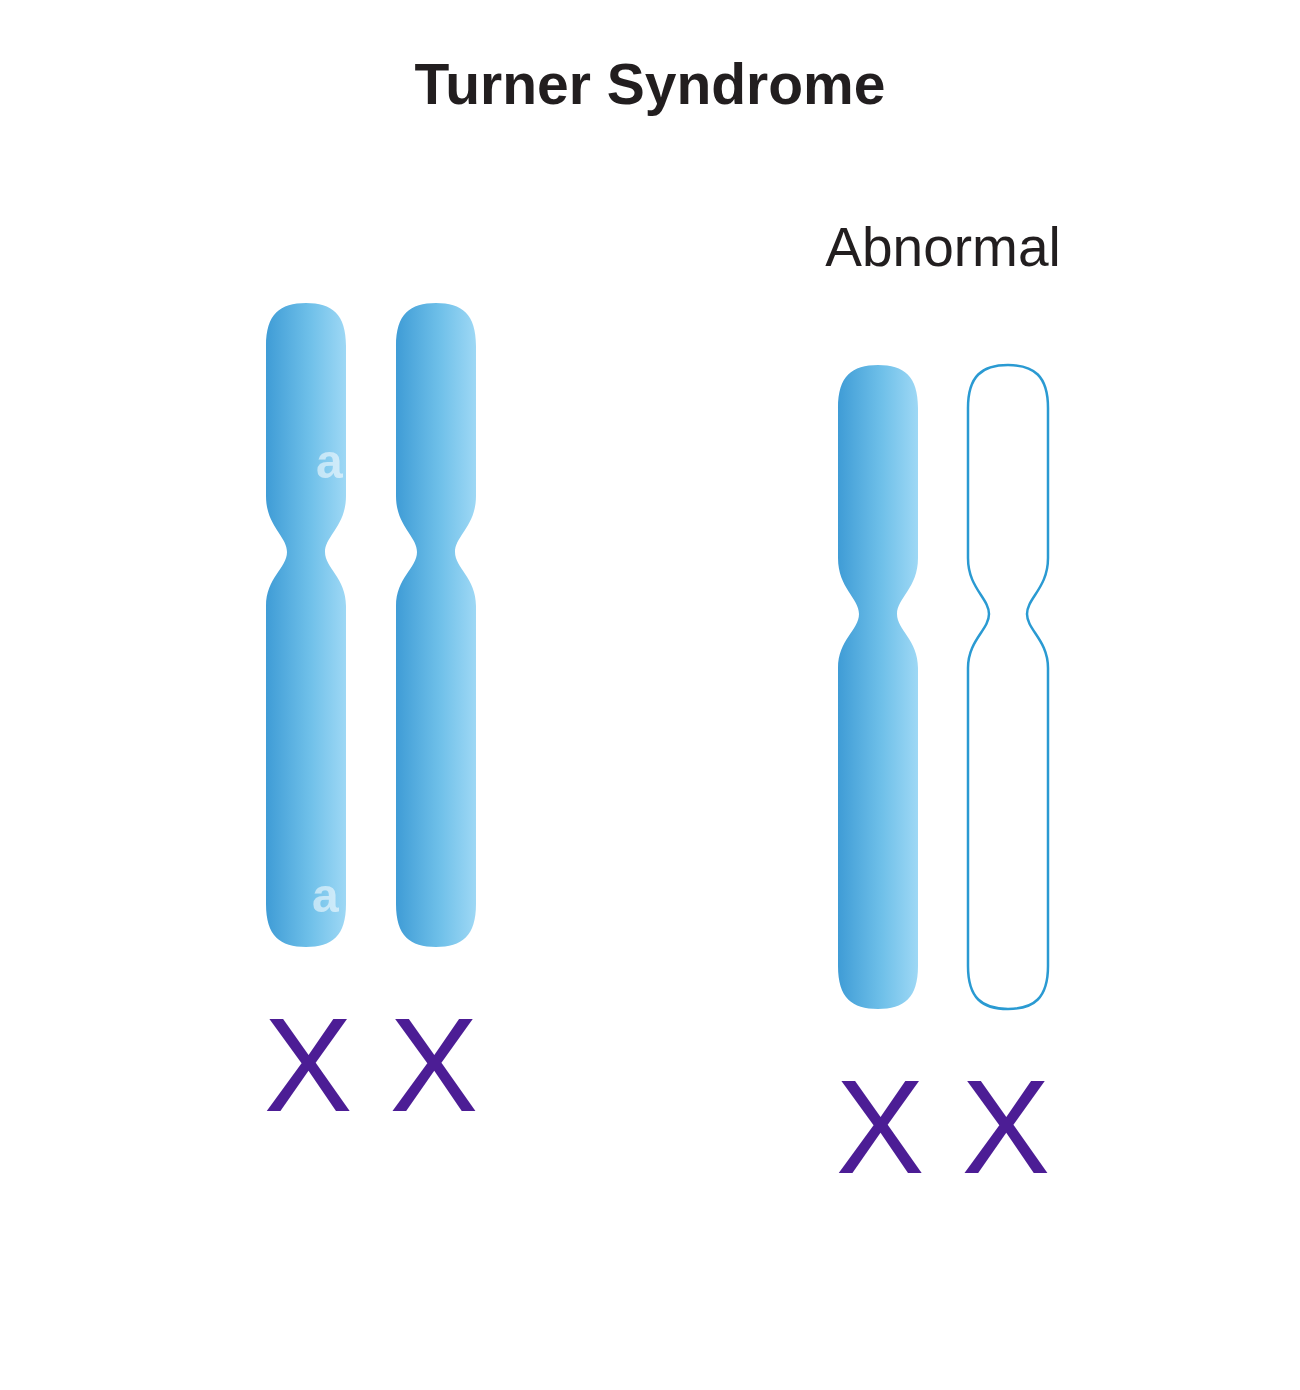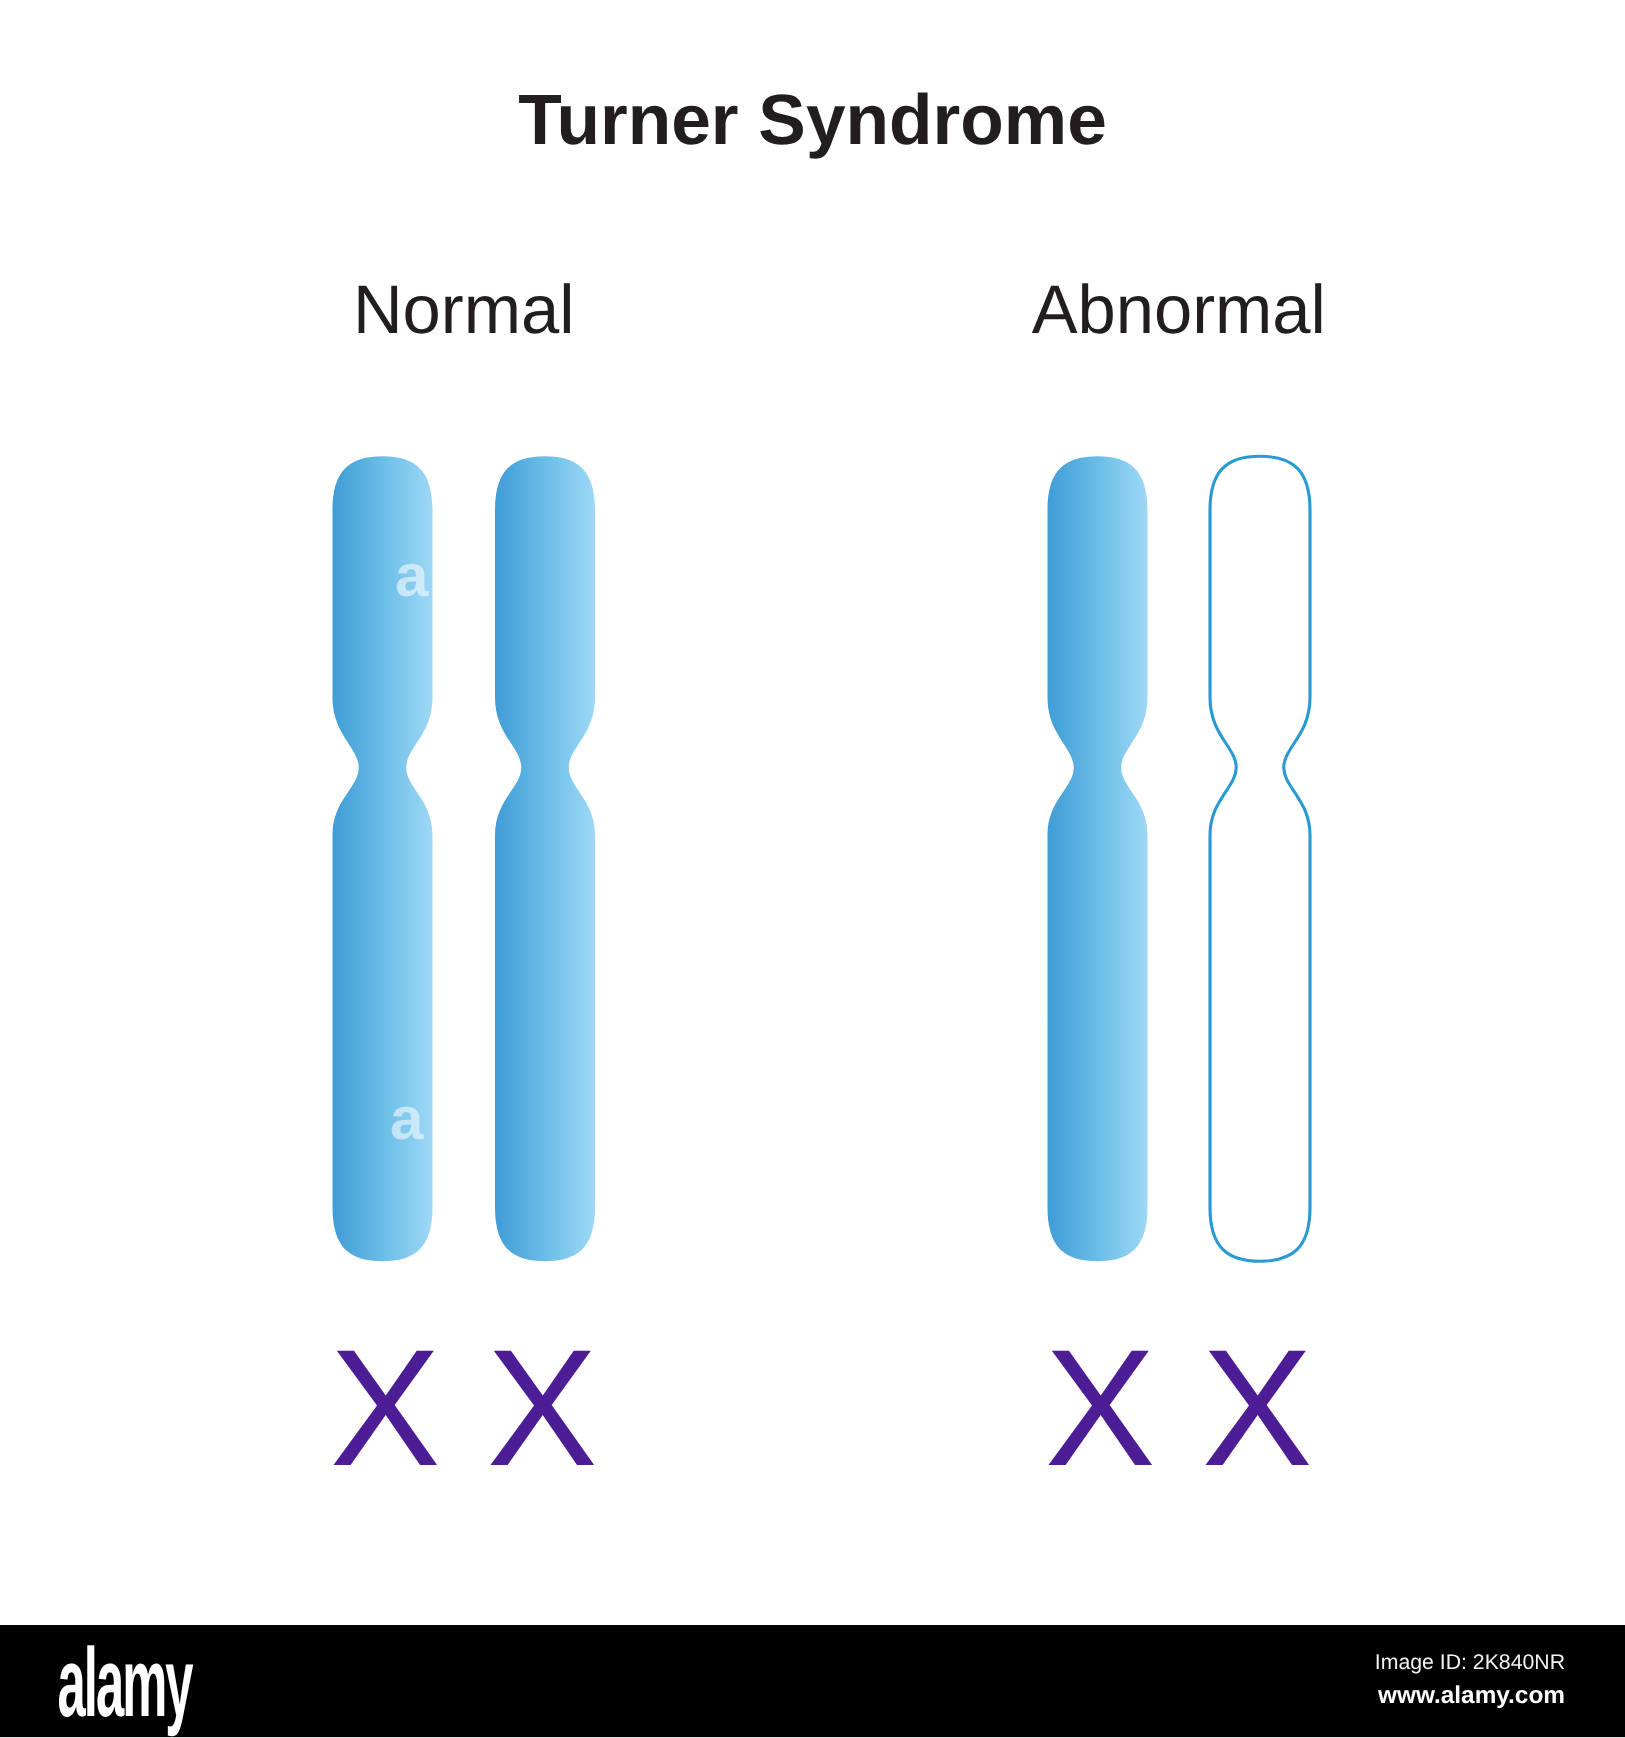--- a/index.html
+++ b/index.html
@@ -16,21 +16,20 @@
     position: absolute;
     top: 50px;
     left: 0;
     width: 100%;
     text-align: center;
     font-size: 57px;
     font-weight: bold;
     line-height: 68px;
     letter-spacing: 0px;
     color: #221e1f;
-    margin-top: 12px;
   }
   .panel {
     position: absolute;
     top: 216px;
     width: 214px;
     display: flex;
     flex-direction: column;
     align-items: center;
   }
   .panel-normal { left: 264px; }
@@ -110,21 +109,20 @@
   }
 </style>
 </head>
 <body>
 
 <div class="canvas">
 
   <div class="title">Turner Syndrome</div>
 
   <div class="panel panel-normal">
-    <div class="panel-label">Normal</div>
     <div class="chrom-row">
       <svg class="chrom" width="84" height="650" viewBox="0 0 84 650" xmlns="http://www.w3.org/2000/svg">
         <defs>
           <linearGradient id="chromGrad" x1="0" y1="0" x2="1" y2="0">
             <stop offset="0" stop-color="#3f9cd6"></stop>
             <stop offset="0.55" stop-color="#6fc0e9"></stop>
             <stop offset="1" stop-color="#9ed8f5"></stop>
           </linearGradient>
         </defs>
         <path fill="url(#chromGrad)" d="M 2 46 C 2 14 16 3 42 3 C 68 3 82 14 82 46 L 82 196 C 82 226 61 236 61 252 C 61 268 82 278 82 306 L 82 604 C 82 636 68 647 42 647 C 16 647 2 636 2 604 L 2 306 C 2 278 23 268 23 252 C 23 236 2 226 2 196 Z"></path>
@@ -145,21 +143,14 @@
       <svg class="chrom" width="84" height="650" viewBox="0 0 84 650" xmlns="http://www.w3.org/2000/svg">
         <path fill="none" stroke="#2a9ad2" stroke-width="2.5" d="M 2 46 C 2 14 16 3 42 3 C 68 3 82 14 82 46 L 82 196 C 82 226 61 236 61 252 C 61 268 82 278 82 306 L 82 604 C 82 636 68 647 42 647 C 16 647 2 636 2 604 L 2 306 C 2 278 23 268 23 252 C 23 236 2 226 2 196 Z"></path>
       </svg>
     </div>
     <div class="karyotype">X X</div>
   </div>
 
   <span class="wm-frag wm-frag-1">a</span>
   <span class="wm-frag wm-frag-2">a</span>
 
-  <div class="footer-bar">
-    <div class="brand">alamy</div>
-    <div class="footer-right">
-      <div class="image-id">Image ID: 2K840NR</div>
-      <div class="website">www.alamy.com</div>
-    </div>
-  </div>
 
 </div>
 
 </body></html>

